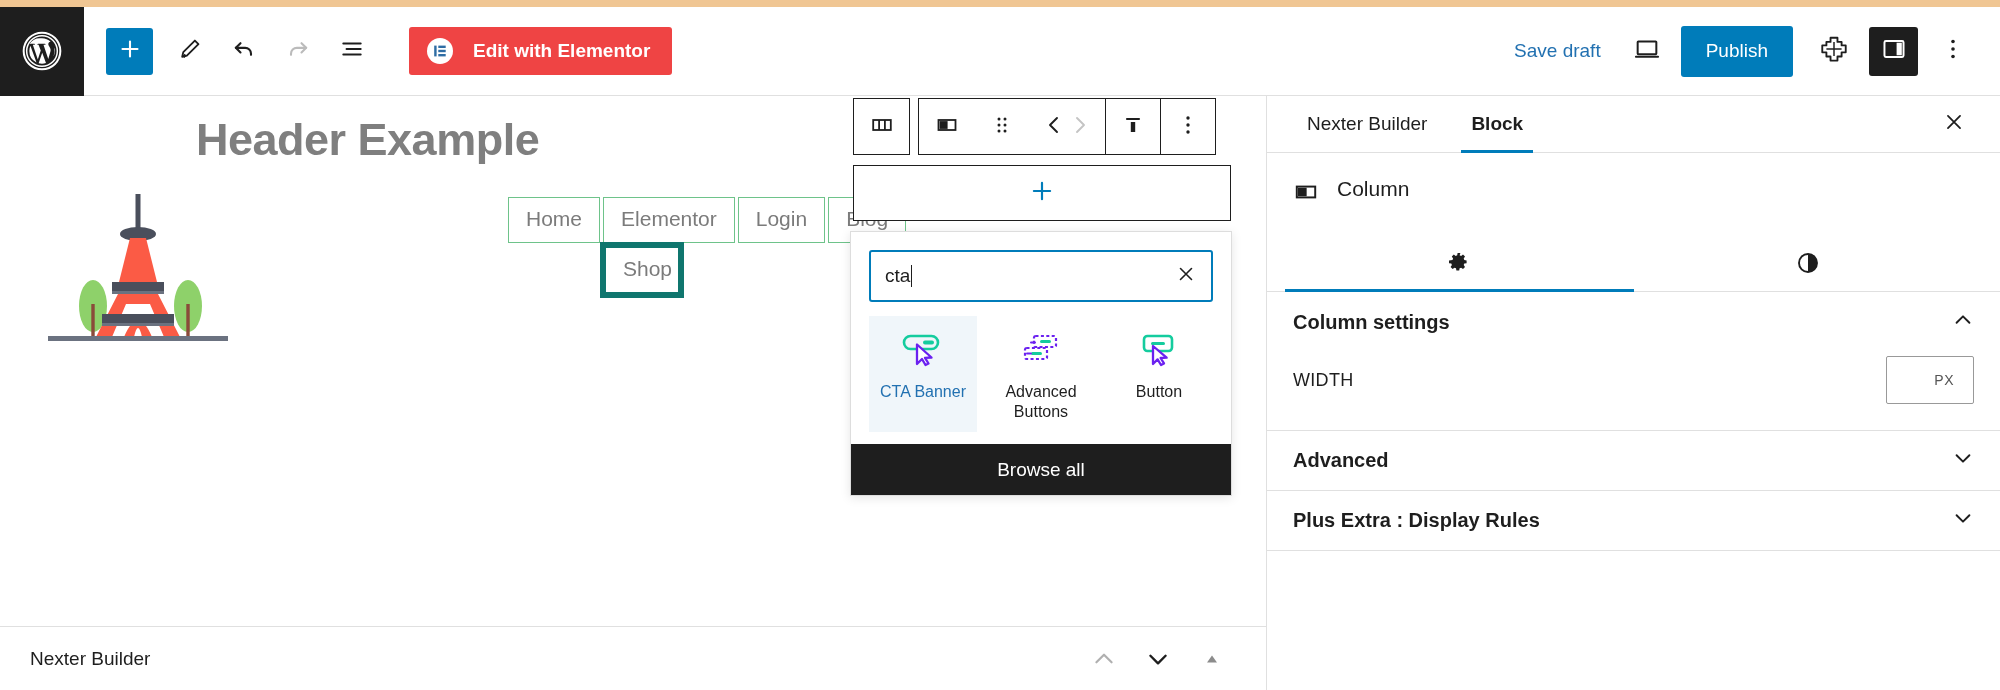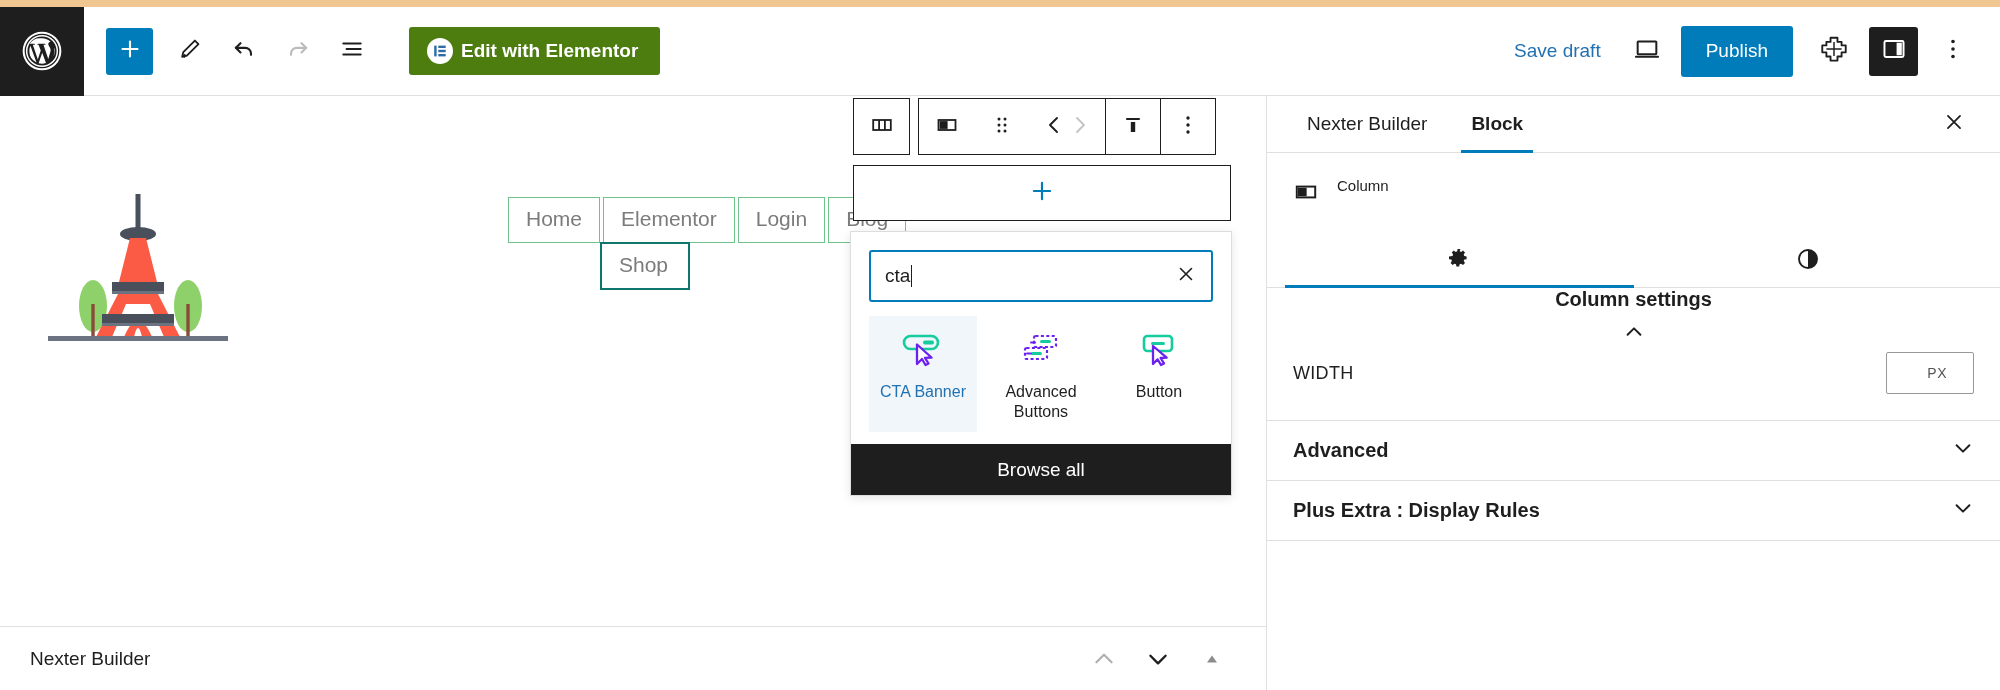--- a/index.html
+++ b/index.html
@@ -36,22 +36,22 @@
     width: 54px; height: 54px; display: flex; align-items: center; justify-content: center;
     background: transparent; border: none; border-radius: 3px;
   }
   .tb-add {
     width: 47px; height: 47px; background: #007cba; border-radius: 3px;
     display: flex; align-items: center; justify-content: center;
     margin-right: 10px;
   }
   .elementor-btn {
     margin-left: 30px;
-    height: 48px; background: #4d7c0f; border-radius: 3px;
-    display: flex; align-items: center; gap: 8px;
+    height: 48px; background: #ef4444; border-radius: 3px;
+    display: flex; align-items: center; gap: 20px;
     padding: 0 22px 0 18px;
     color: #fff; font-size: 19px; font-weight: bold;
     white-space: nowrap;
   }
   .el-icon-circle {
     width: 26px; height: 26px; border-radius: 50%; background: #fff;
     display: flex; align-items: center; justify-content: center;
     flex: 0 0 26px;
   }
 
@@ -100,23 +100,23 @@
   .navitem {
     border: 1px solid #6ec38a;
     color: #7b7b7b; font-size: 21px;
     padding: 9px 17px 11px 17px;
     background: #fff; white-space: nowrap;
     line-height: 1.15;
   }
   .navitem + .navitem { margin-left: 3px; }
   .subnav {
     position: absolute; left: 600px; top: 146px;
-    border: 2px solid #0f766e; background:#fff;
+    border: 6px solid #0f766e; background:#fff;
     color: #7b7b7b; font-size: 21px;
-    padding: 9px 20px 11px 17px; white-space: nowrap;
+    padding: 9px 6px 11px 17px; white-space: nowrap;
     line-height: 1.15;
   }
 
   
   .block-toolbar {
     position: absolute; left: 853px; top: 2px;
     display: flex; align-items: stretch; height: 57px;
   }
   .bt-group {
     border: 1px solid #1e1e1e; background: #fff;
@@ -211,21 +211,21 @@
   .sb-tab.active:after {
     content:''; position:absolute; left: 12px; right: 12px; bottom: -1px;
     height: 3px; background: #007cba;
   }
   .sb-close {
     margin-left: auto; width: 56px; display:flex; align-items:center; justify-content:center;
   }
 
   .sb-blockinfo { padding: 24px 26px 0 26px; display: flex; gap: 18px; }
   .sb-bi-icon { flex: 0 0 26px; padding-top: 2px; }
-  .sb-bi-title { font-size: 15px; color: #1e1e1e; margin-bottom: 12px; }
+  .sb-bi-title { font-size: 21px; color: #1e1e1e; margin-bottom: 12px; }
   .sb-bi-desc { font-size: 18px; color: #555; line-height: 1.45; max-width: 390px; }
 
   .sb-subtabs {
     display: flex; margin-top: 26px; border-bottom: 1px solid #e0e0e0;
     padding: 0 18px;
   }
   .sb-subtab {
     flex: 1; height: 52px; display:flex; align-items:center; justify-content:center;
     position: relative;
   }
@@ -233,32 +233,32 @@
     content:''; position:absolute; left: 0; right: 0; bottom: -1px;
     height: 3px; background: #007cba;
   }
 
   .panel-row {
     border-bottom: 1px solid #e0e0e0;
     padding: 0 26px;
   }
   .panel-head {
     height: 60px; display: flex; align-items: center; justify-content: space-between;
-    font-size: 20px; font-weight: bold; color: #1e1e1e; flex-direction: column;
+    font-size: 20px; font-weight: bold; color: #1e1e1e;
   }
   .panel-body { padding: 4px 0 26px 0; }
   .field-row { display: flex; align-items: center; }
   .field-label {
     font-size: 18px; color: #1e1e1e; letter-spacing: .3px;
   }
   .field-input {
-    margin-left: auto; width: 88px; height: 42px;
+    margin-left: auto; width: 88px; height: 48px;
     border: 1px solid #999; border-radius: 2px; background: #fff;
     display: flex; align-items: center; justify-content: flex-end;
-    padding-right: 26px;
+    padding-right: 19px;
   }
   .unit { font-size: 14px; color: #555; letter-spacing: .5px; }
   .panel-simple {
     border-bottom: 1px solid #e0e0e0;
     padding: 0 26px;
     height: 60px; display: flex; align-items: center; justify-content: space-between;
     font-size: 20px; font-weight: bold; color: #1e1e1e;
   }
 </style>
 </head>
@@ -376,20 +376,21 @@
             <circle cx="5" cy="13" r="1.8" fill="#1e1e1e"></circle>
             <circle cx="5" cy="20.5" r="1.8" fill="#1e1e1e"></circle>
           </svg>
         </span>
       </div>
     </div>
   </div>
 
   <div class="canvas">
 
+    <div class="page-title">Header Example</div>
 
     <div class="eiffel-wrap">
       <svg width="200" height="160" viewBox="0 0 200 160">
 
         <ellipse cx="55" cy="120" rx="14" ry="26" fill="#8ed16a"></ellipse>
         <rect x="53.3" y="118" width="3.4" height="33" fill="#8a4b3a"></rect>
         <ellipse cx="150" cy="120" rx="14" ry="26" fill="#8ed16a"></ellipse>
         <rect x="148.3" y="118" width="3.4" height="33" fill="#8a4b3a"></rect>
 
         <rect x="97.5" y="8" width="5" height="38" fill="#4a4f5c"></rect>

